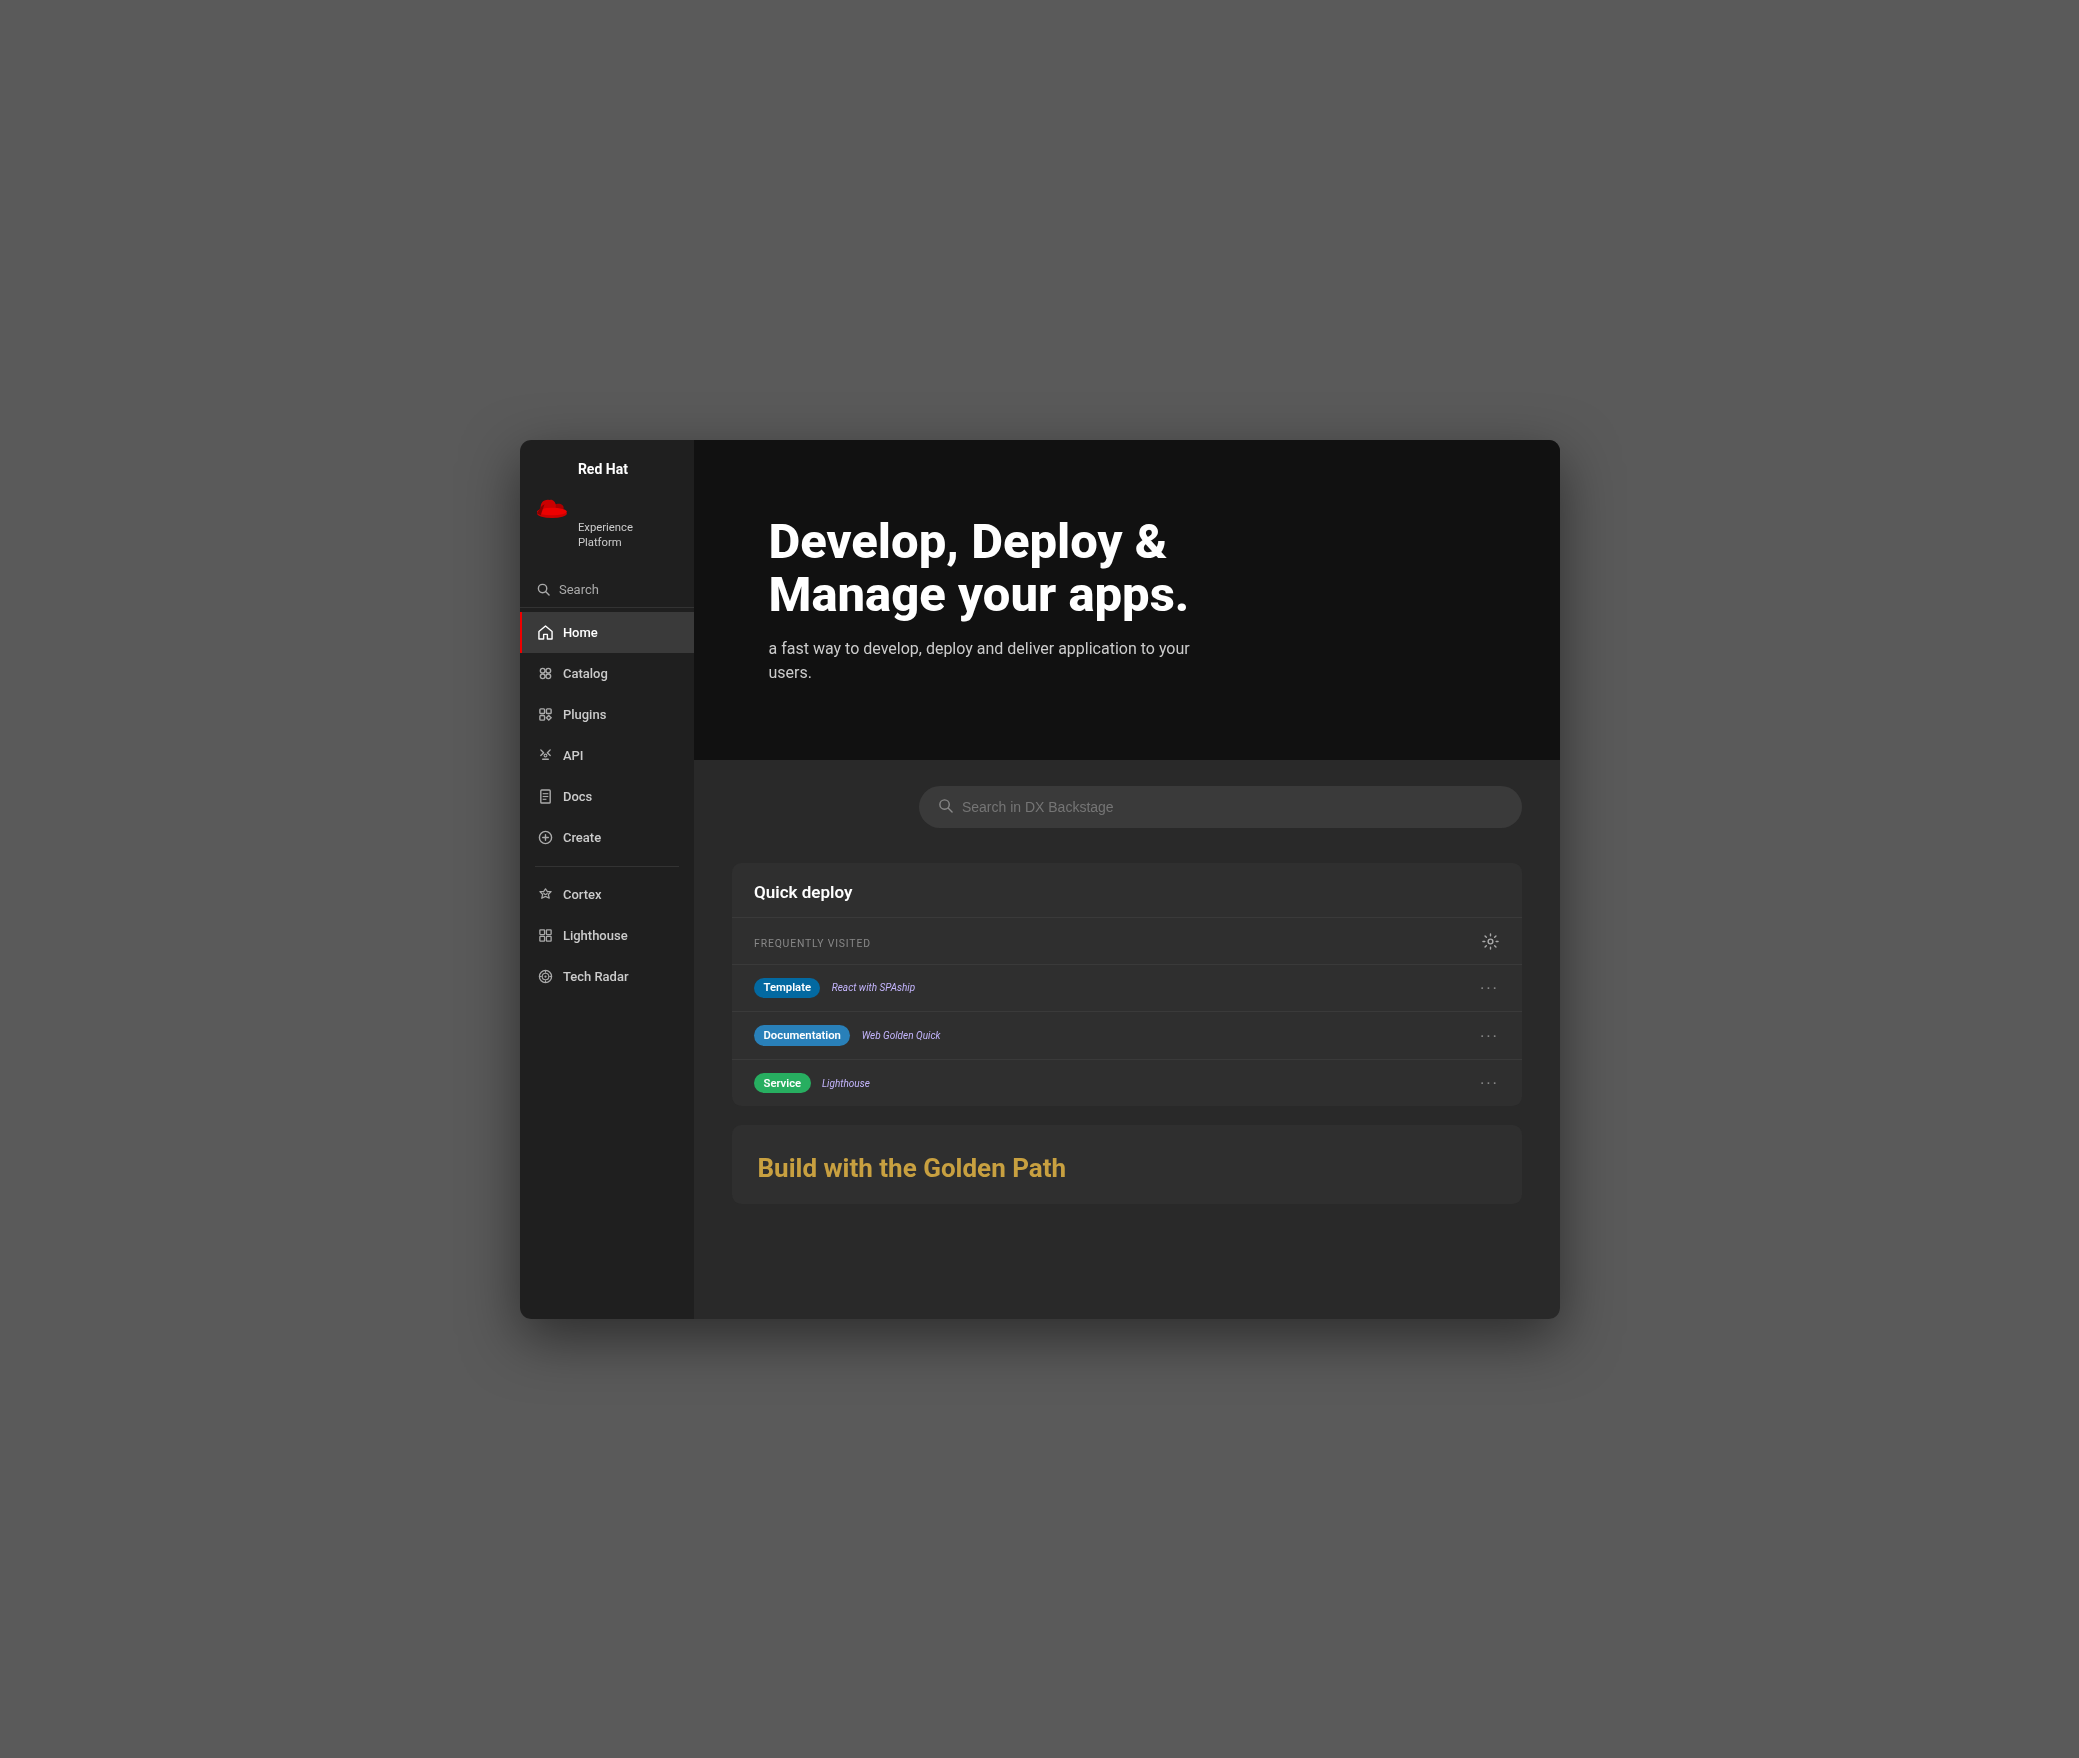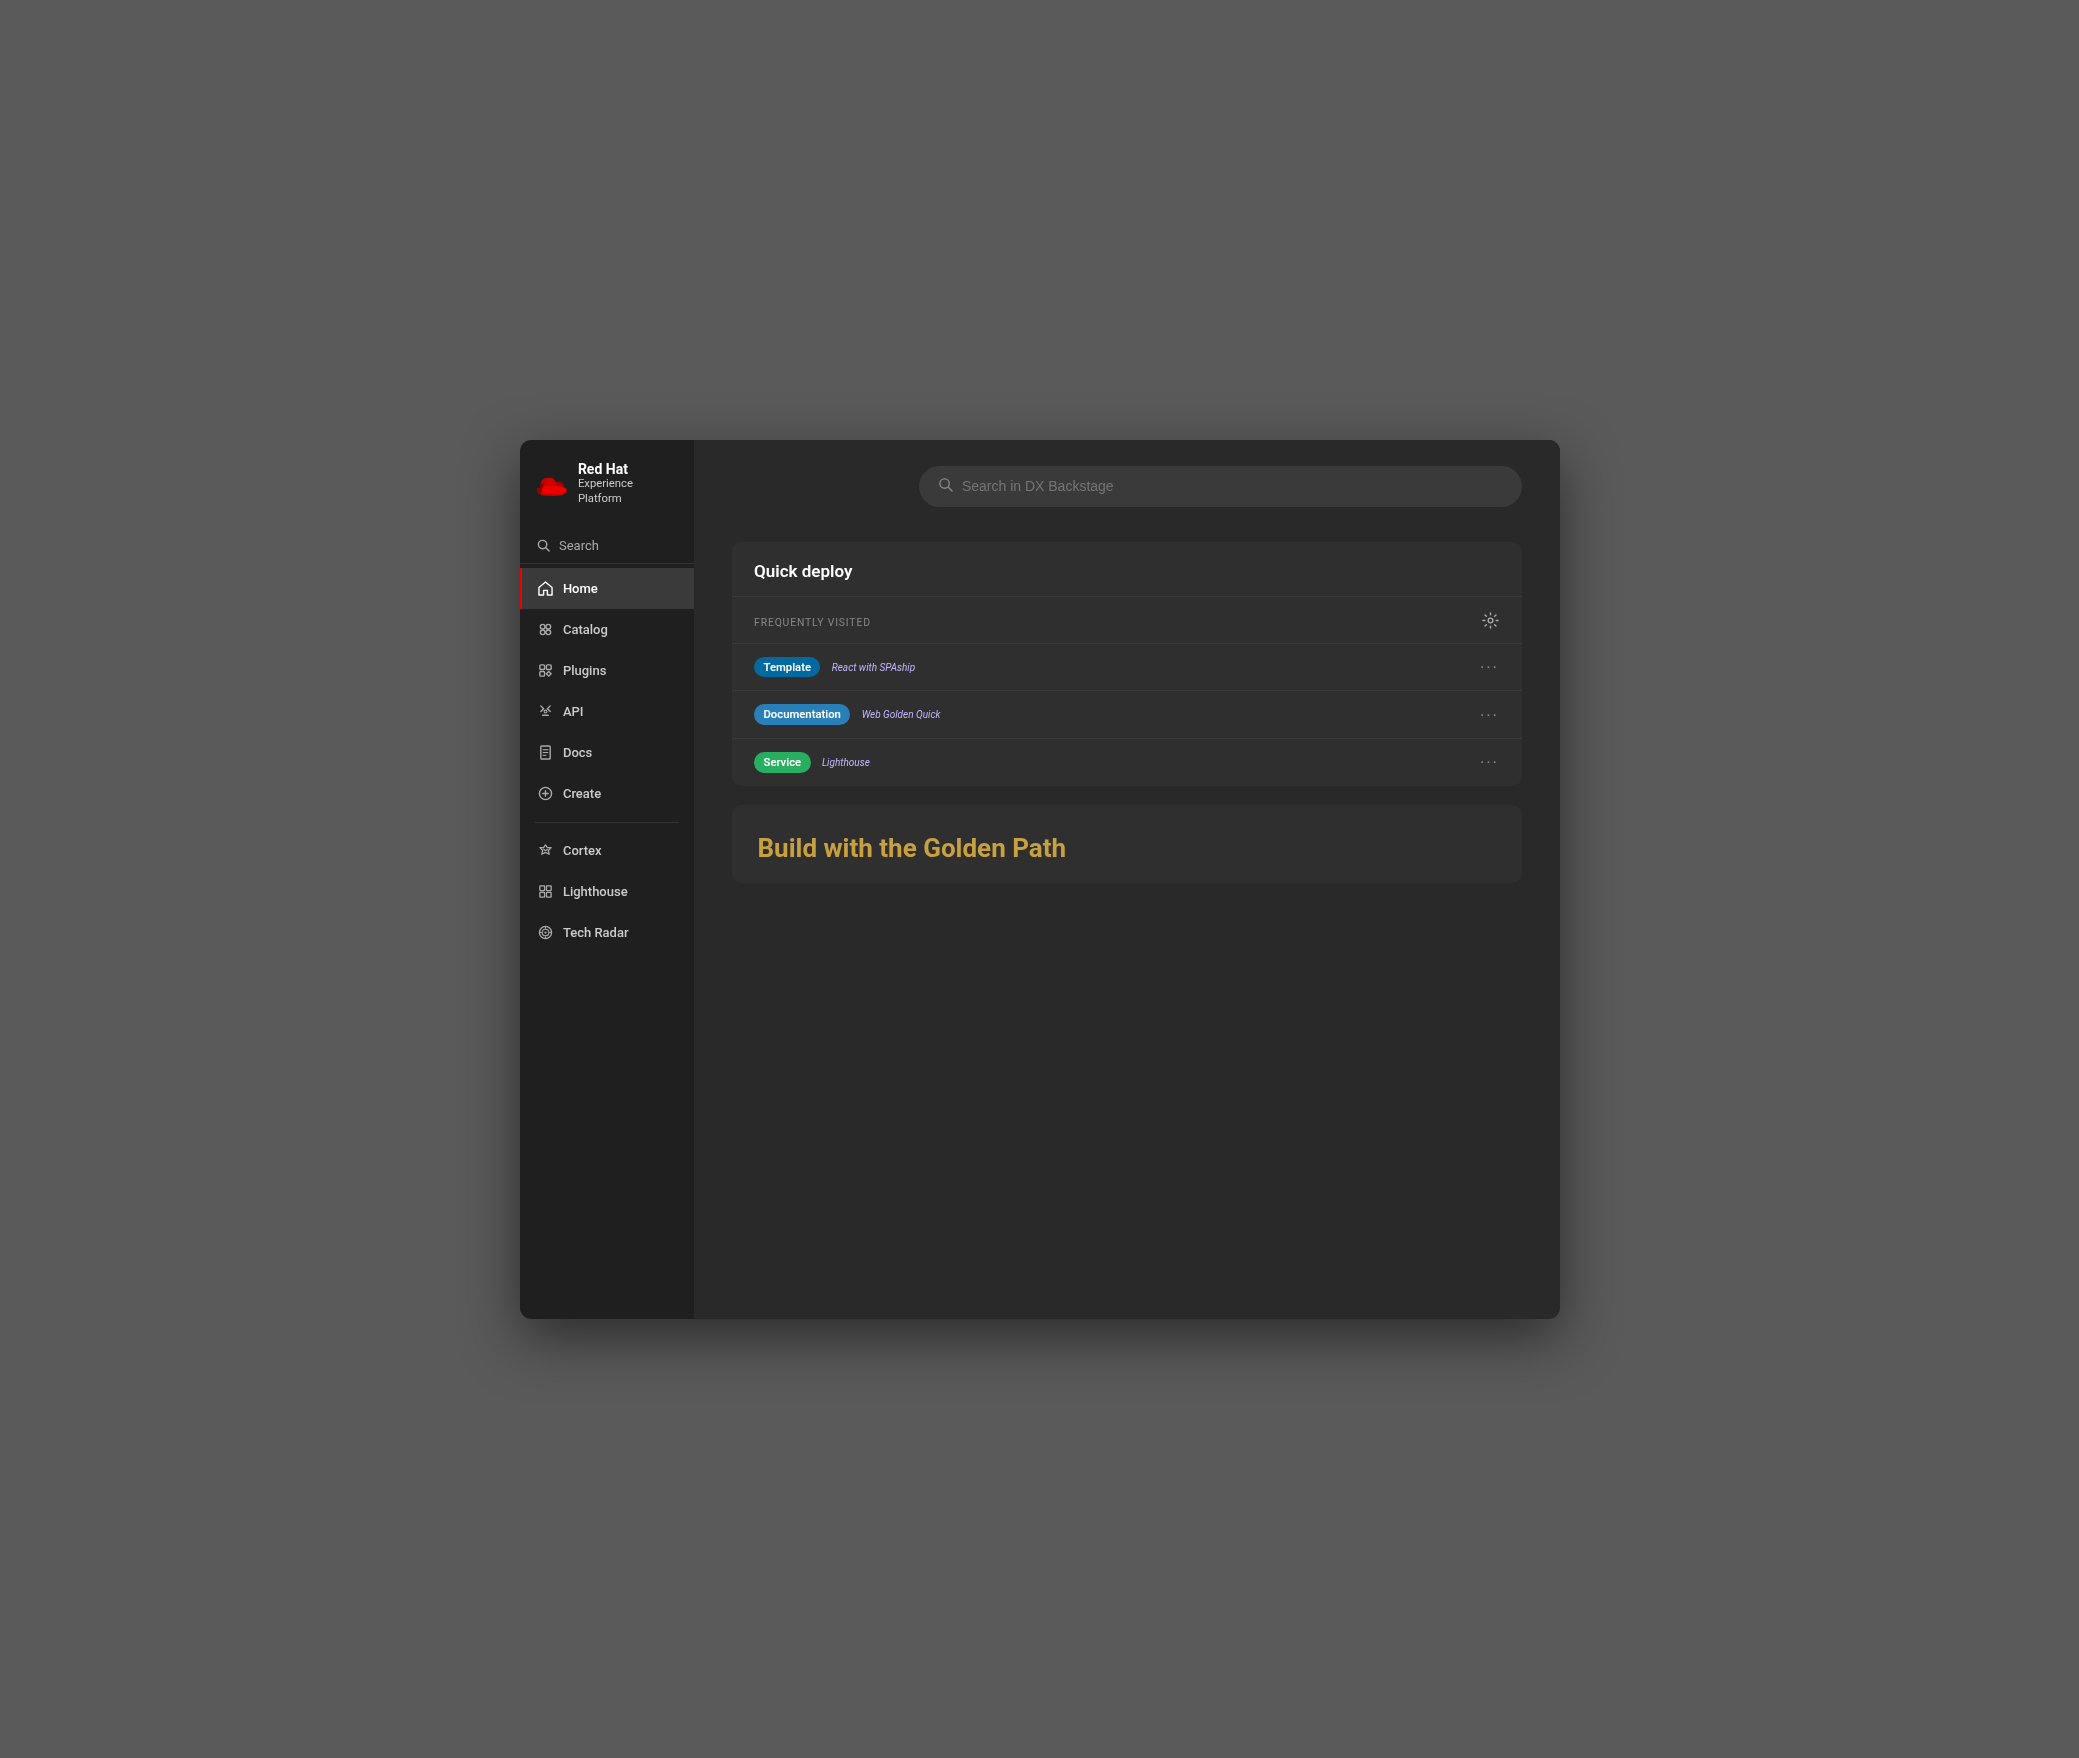--- a/index.html
+++ b/index.html
@@ -45,20 +45,21 @@
 
     .redhat-hat {
       width: 34px;
       height: 26px;
       flex-shrink: 0;
     }
 
     .sidebar-logo-text {
       display: flex;
       flex-direction: column;
+      gap: 44px;
     }
 
     .sidebar-logo-title {
       color: #ffffff;
       font-size: 14px;
       font-weight: 700;
       line-height: 1.2;
     }
 
     .sidebar-logo-subtitle {
@@ -446,20 +447,24 @@
           </svg>
         </span>
         <span>Tech Radar</span>
       </div>
 
     </div>
   </div>
 
   <div class="main">
 
+    <div class="hero">
+      <h1 class="hero-title">Develop, Deploy &amp; Manage your apps.</h1>
+      <p class="hero-subtitle">a fast way to develop, deploy and deliver application to your users.</p>
+    </div>
 
     <div class="search-section">
       <div class="dx-search">
         <span class="dx-search-icon">
           <svg width="15" height="15" viewBox="0 0 16 16" fill="none">
             <circle cx="7" cy="7" r="5" stroke="#888888" stroke-width="1.5"></circle>
             <line x1="11" y1="11" x2="15" y2="15" stroke="#888888" stroke-width="1.5" stroke-linecap="round"></line>
           </svg>
         </span>
         <input class="dx-search-input" type="text" placeholder="Search in DX Backstage" style="">

